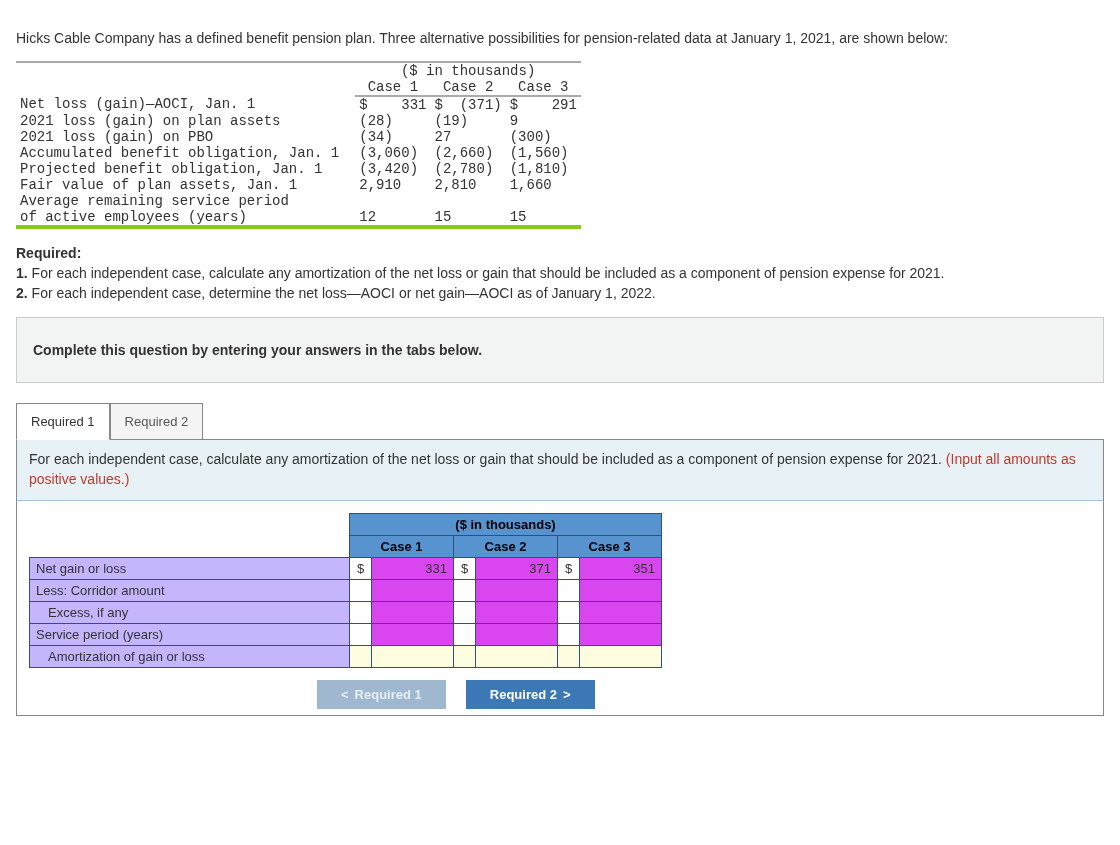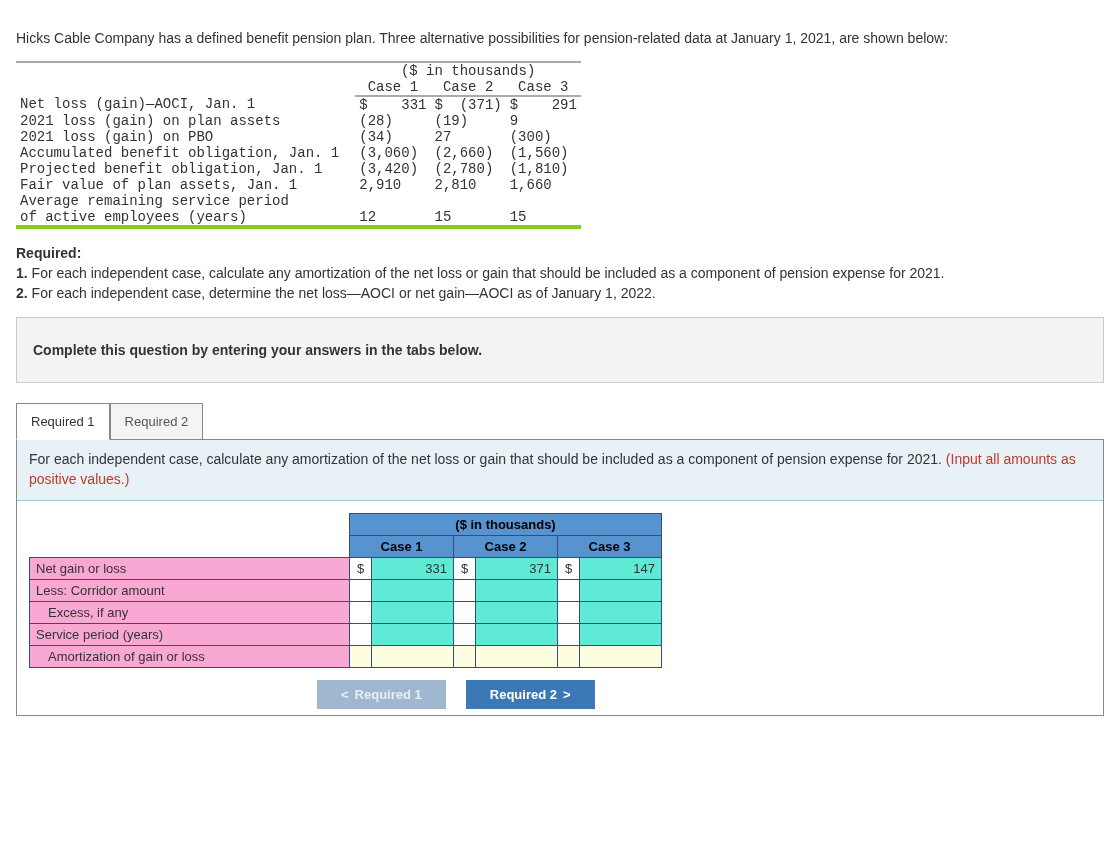--- a/index.html
+++ b/index.html
@@ -62,24 +62,24 @@
     padding:3px 6px;
     height:20px;
     box-sizing:border-box;
   }
   .answer-table th {
     background:#5693cf;
     color:#000;
     font-weight:bold;
     text-align:center;
   }
-  .answer-table .label-col { width:320px; background:#f9a8d4; text-align:left; }
+  .answer-table .label-col { width:320px; background:#c4b5fd; text-align:left; }
   .answer-table .indent1 { padding-left:18px; }
   .answer-table .cur { width:22px; text-align:center; background:#fff;}
-  .answer-table .val { width:82px; text-align:right; background:#5eead4;}
+  .answer-table .val { width:82px; text-align:right; background:#d946ef;}
   .answer-table .amort td:not(.label-col) { background:#fffde0; }
   .nav-row { display:flex; gap:20px; margin:10px 0 6px 300px;}
   .nav-btn {
     display:flex; align-items:center; gap:6px;
     padding:7px 24px;
     color:#fff; font-size:13px; font-weight:bold;
     background:#3b78b5;
   }
   .nav-btn.disabled { background:#9fb8cf; color:#e6eef6;}
   .chev { font-weight:bold; }
@@ -186,21 +186,21 @@
       <th colspan="2">Case 2</th>
       <th colspan="2">Case 3</th>
     </tr>
     <tr>
       <td class="label-col">Net gain or loss</td>
       <td class="cur">$</td>
       <td class="val">331</td>
       <td class="cur">$</td>
       <td class="val">371</td>
       <td class="cur">$</td>
-      <td class="val">147</td>
+      <td class="val">351</td>
     </tr>
     <tr>
       <td class="label-col">Less: Corridor amount</td>
       <td class="cur"></td>
           <td class="val"></td>
       <td class="cur"></td>
           <td class="val"></td>
       <td class="cur"></td>
           <td class="val"></td>
     </tr>

